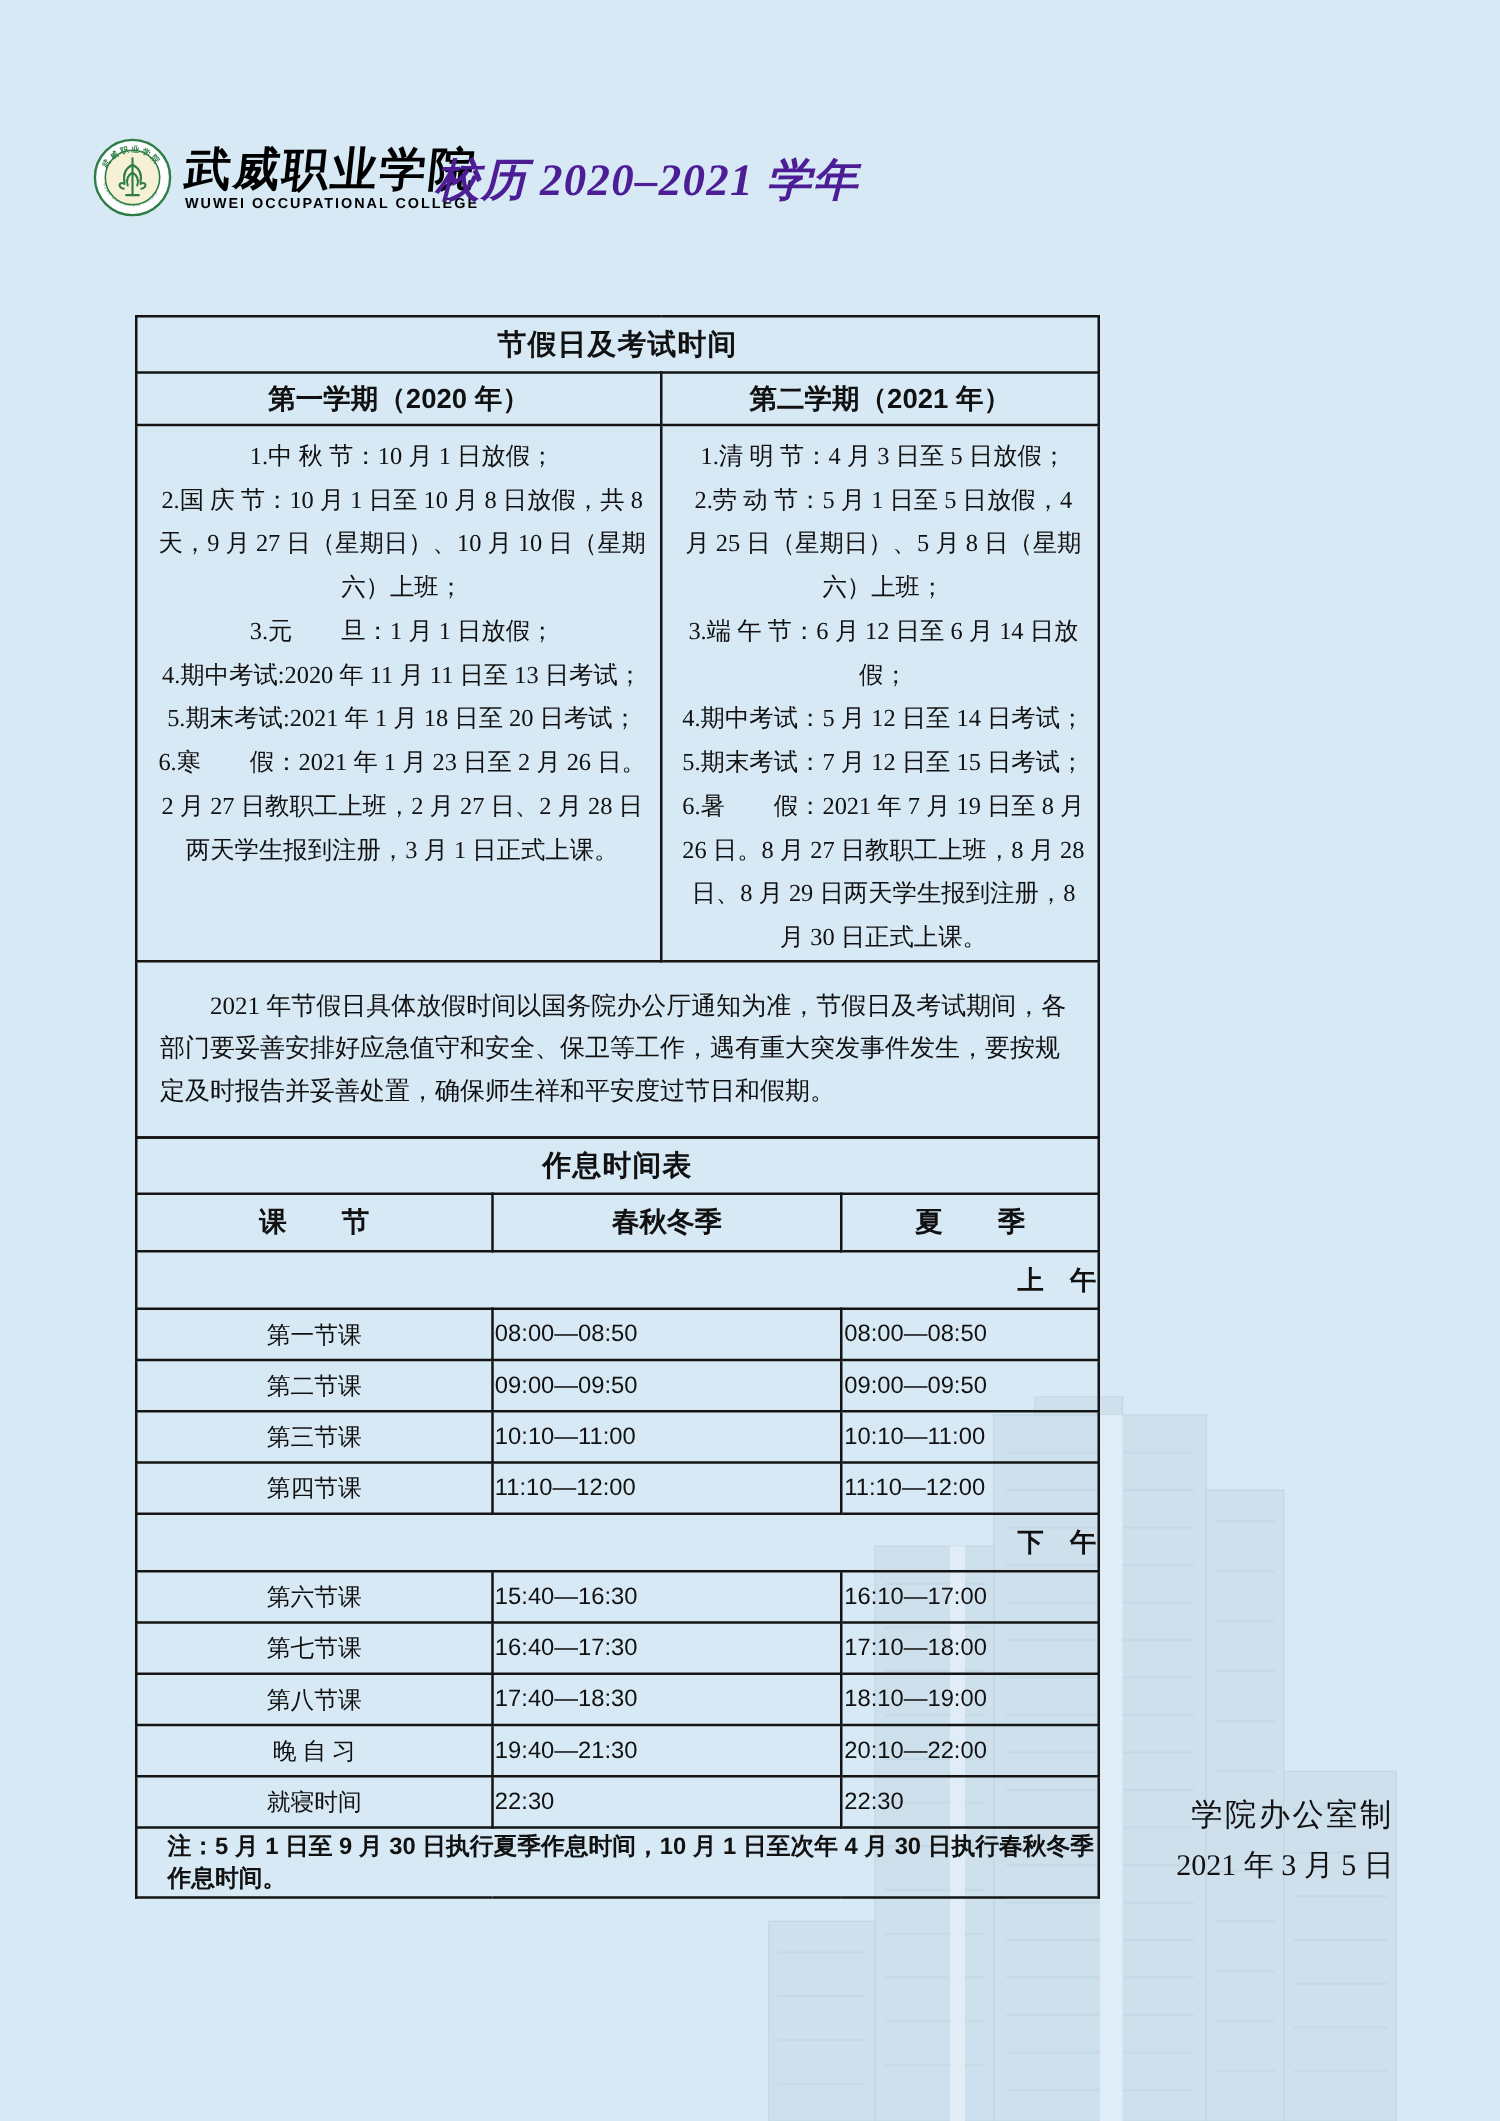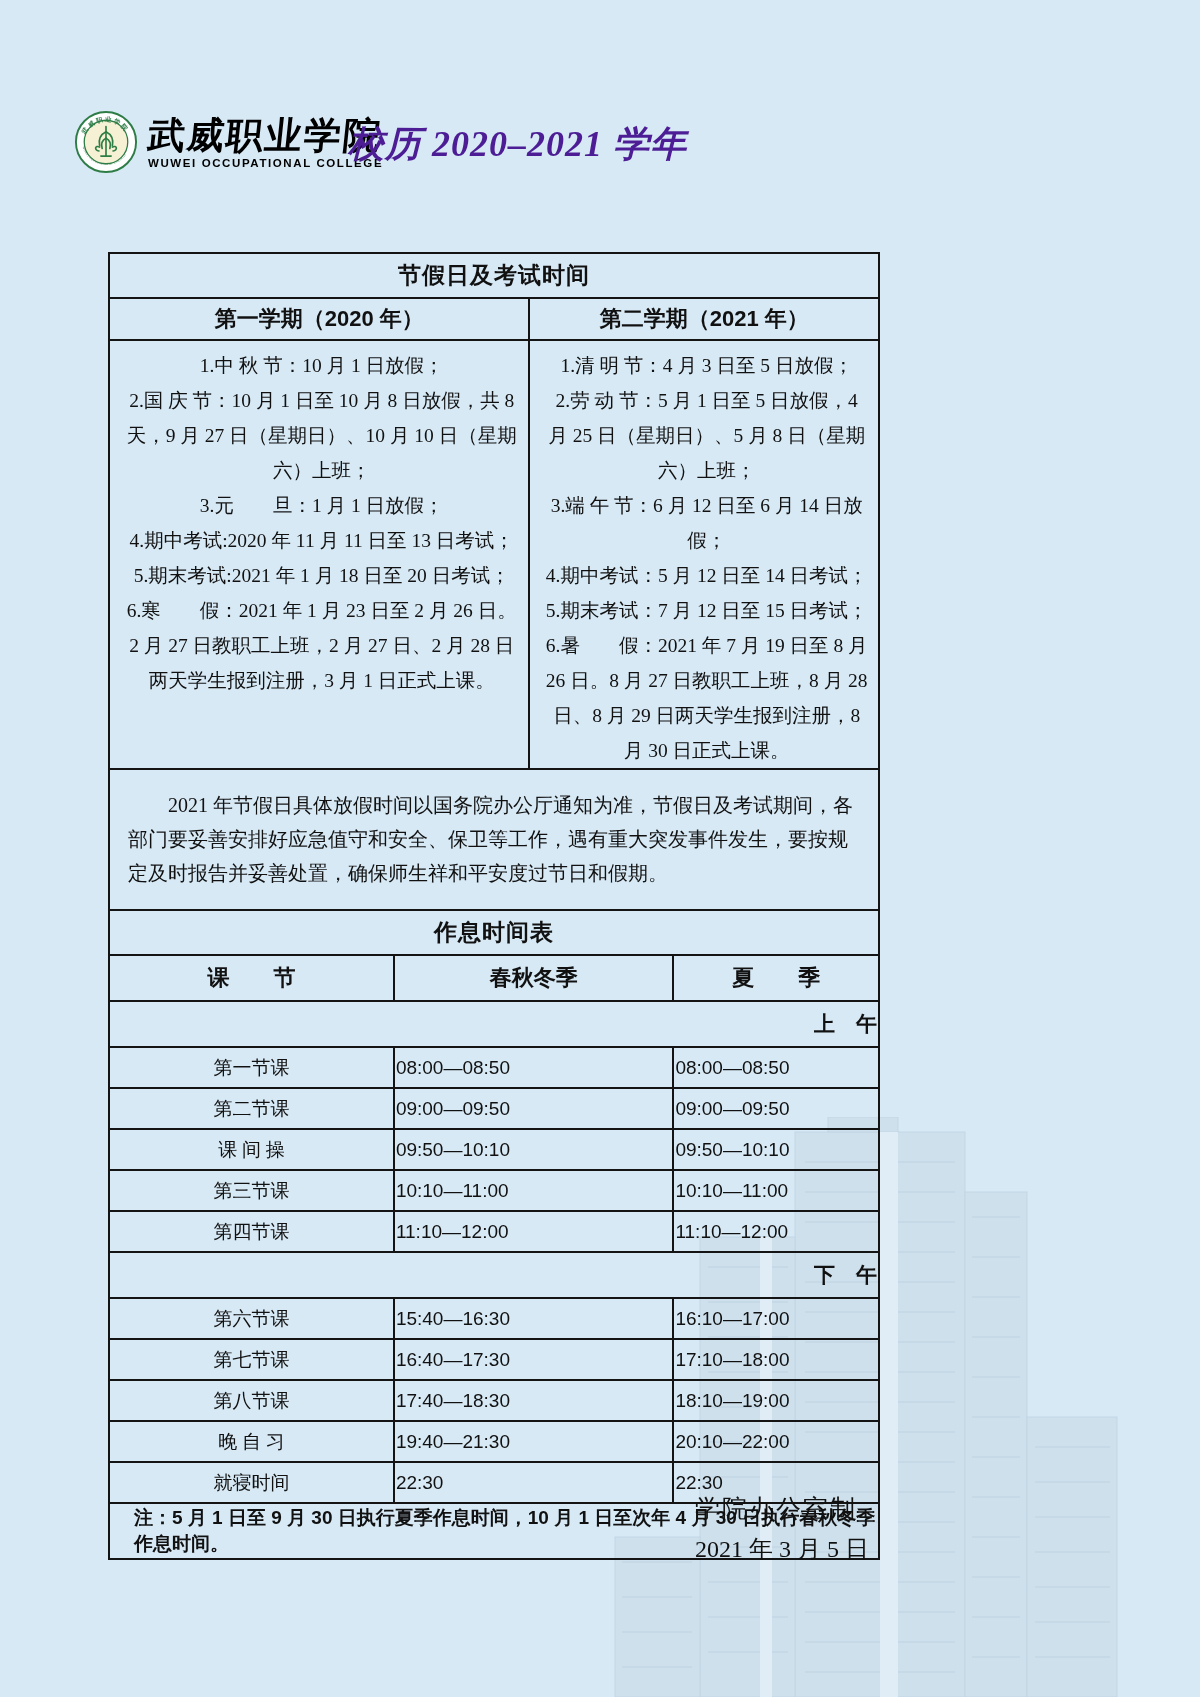--- a/index.html
+++ b/index.html
@@ -75,21 +75,21 @@
     height:37px;vertical-align:middle;
     font-family:"Liberation Sans","DejaVu Sans",sans-serif;
     font-size:19px;
   }
   .s-note{
     height:40px;vertical-align:middle;text-align:left;padding-left:24px;
     font-family:"Liberation Sans","DejaVu Sans",sans-serif;
     font-size:19px;font-weight:bold;
   }
   
-  .footer{position:absolute;top:1488px;left:695px;width:420px;text-align:left;z-index:1;}
+  .footer{position:absolute;top:1432px;left:695px;width:420px;text-align:right;z-index:1;}
   .footer-issuer{
     font-family:"Liberation Sans","DejaVu Sans",sans-serif;
     font-size:25px;letter-spacing:2px;line-height:40px;
   }
   .footer-date{
     font-family:"Liberation Serif","DejaVu Serif",serif;
     font-size:24px;line-height:42px;
   }
 </style>
 </head>
@@ -215,25 +215,20 @@
             <td class="cell-lesson">第一节课</td>
             <td class="cell-spring">08:00—08:50</td>
             <td class="cell-summer">08:00—08:50</td>
           </tr>
           <tr>
             <td class="cell-lesson">第二节课</td>
             <td class="cell-spring">09:00—09:50</td>
             <td class="cell-summer">09:00—09:50</td>
           </tr>
           <tr>
-            <td class="cell-lesson">课 间 操</td>
-            <td class="cell-spring">09:50—10:10</td>
-            <td class="cell-summer">09:50—10:10</td>
-          </tr>
-          <tr>
             <td class="cell-lesson">第三节课</td>
             <td class="cell-spring">10:10—11:00</td>
             <td class="cell-summer">10:10—11:00</td>
           </tr>
           <tr>
             <td class="cell-lesson">第四节课</td>
             <td class="cell-spring">11:10—12:00</td>
             <td class="cell-summer">11:10—12:00</td>
           </tr>
           <tr>

